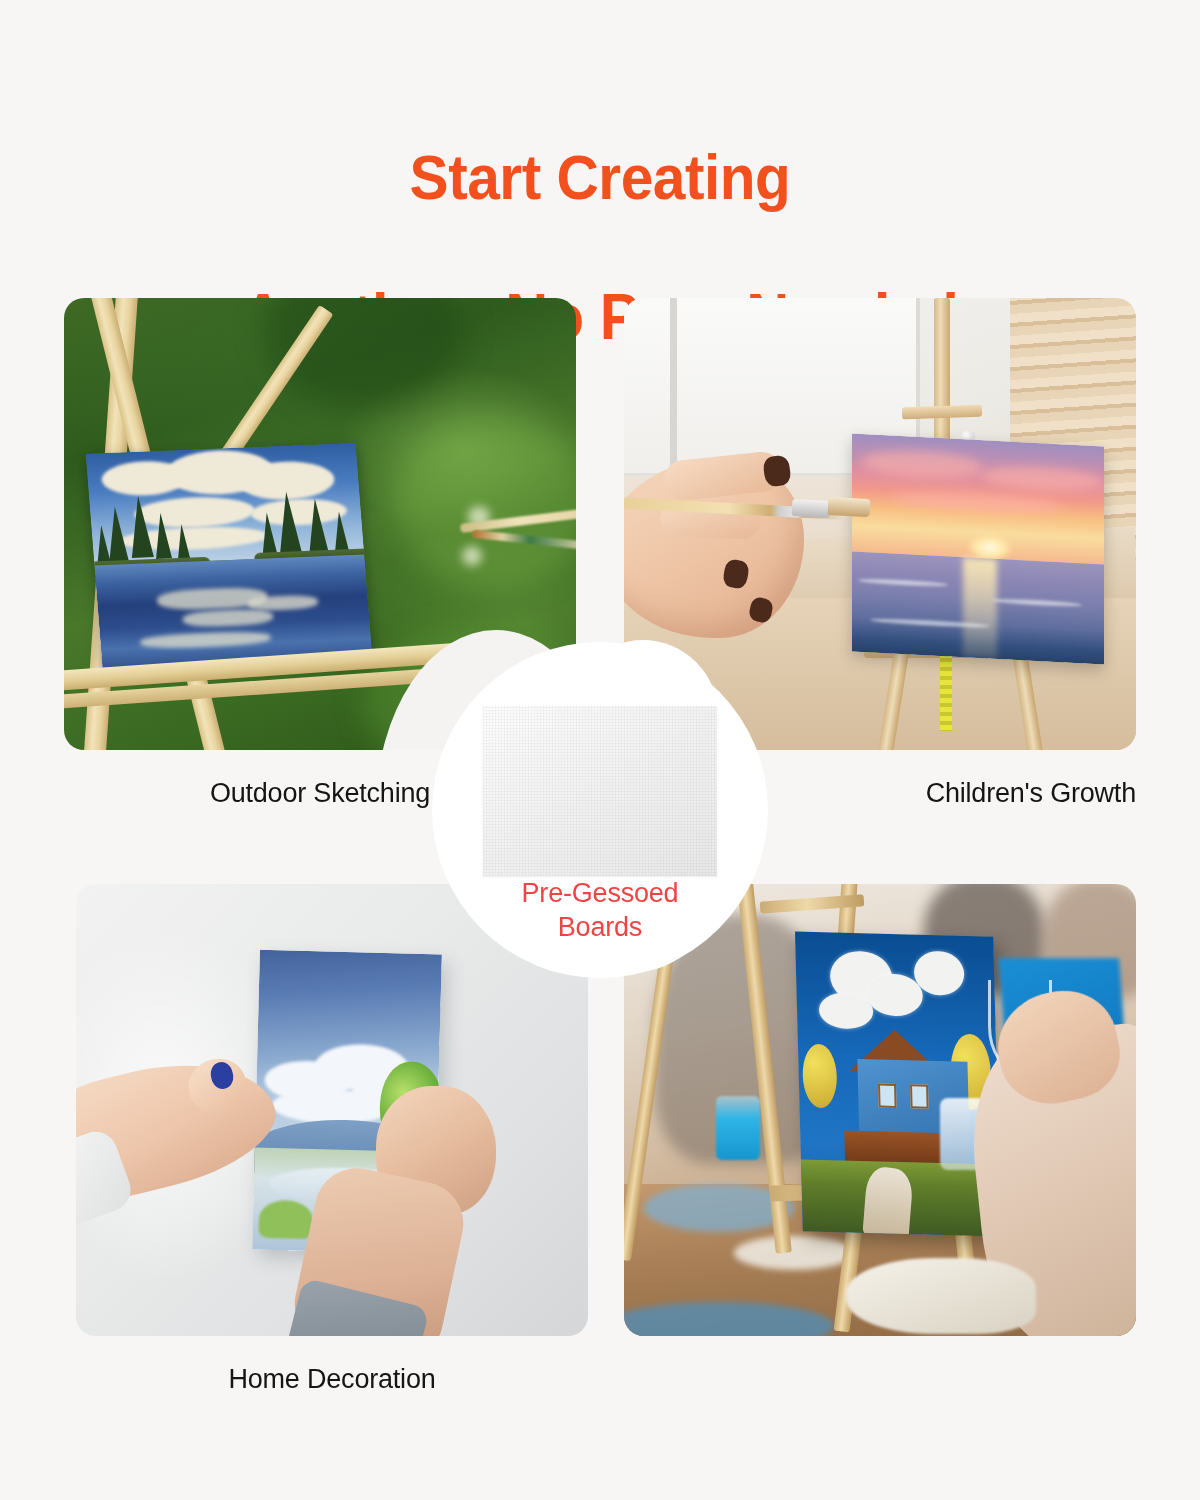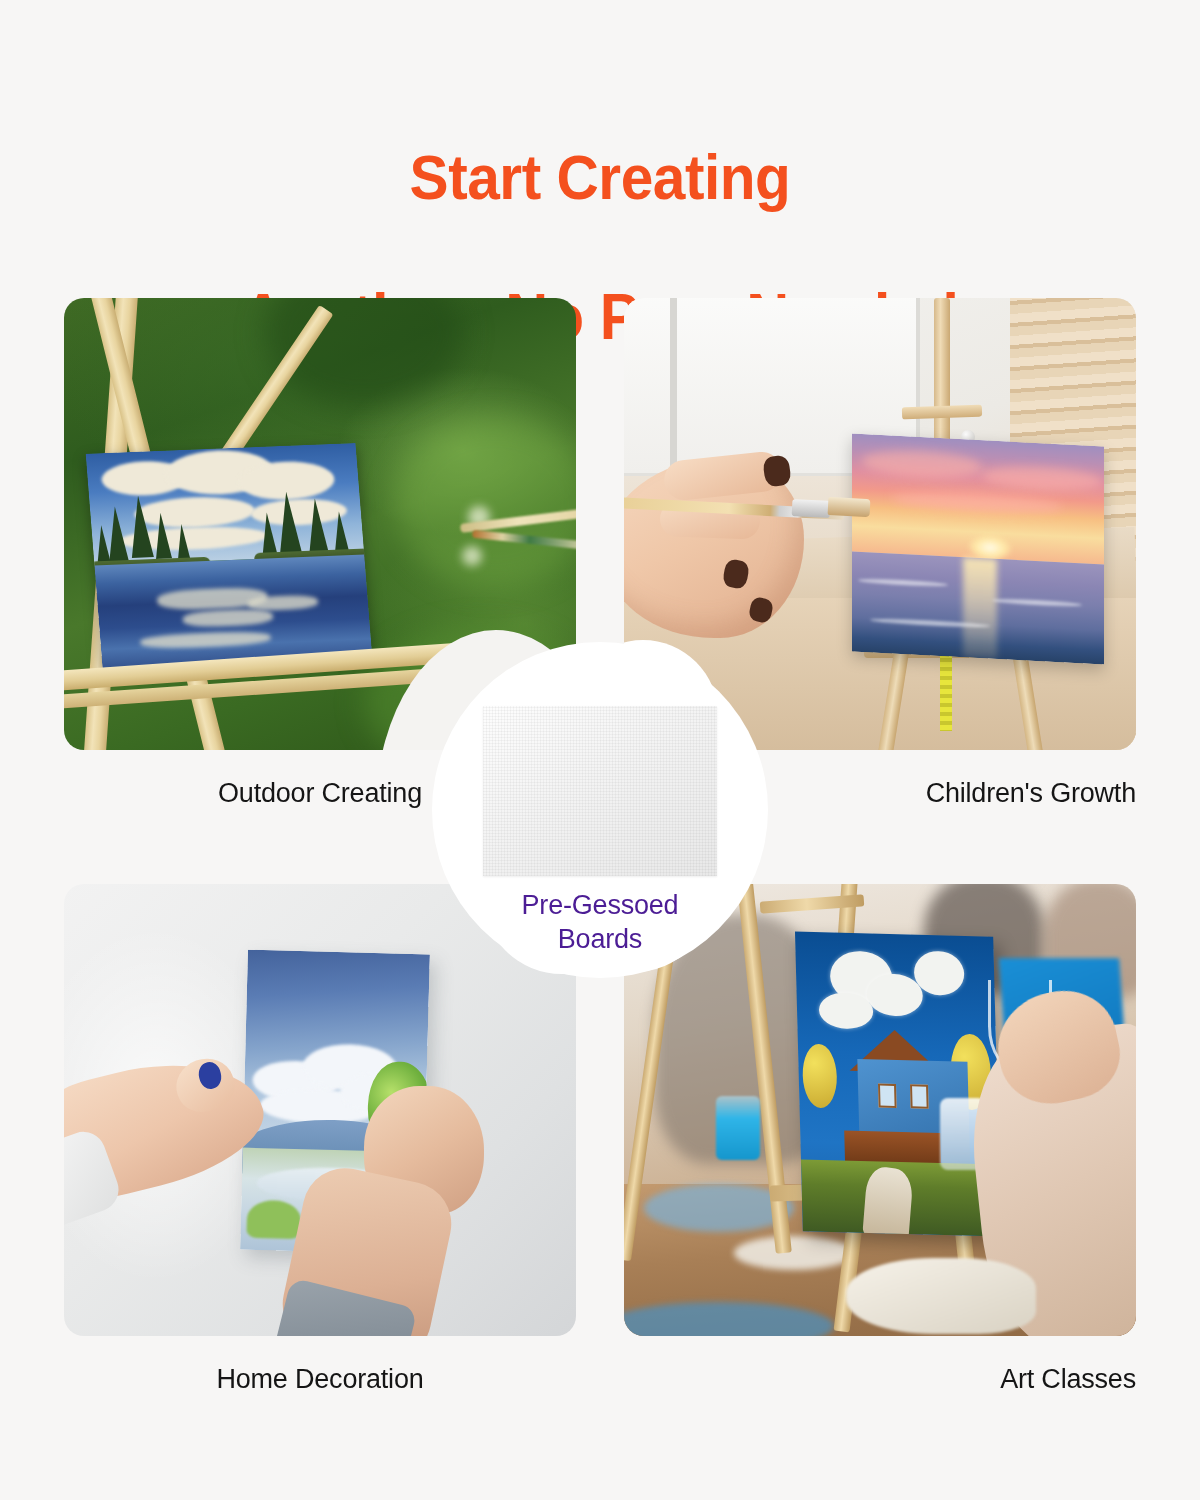--- a/index.html
+++ b/index.html
@@ -43,21 +43,21 @@
     width: 1072px;
     height: 1035px;
   }
   .card {
     position: absolute;
     width: 512px;
     overflow: visible;
   }
   .card.tl { left: 0;   top: 0; }
   .card.tr { left: 560px; top: 0; }
-  .card.bl { left: 0;   top: 586px; }
+  .card.bl { left: 12px;   top: 586px; }
   .card.br { left: 560px; top: 586px; }
 
   .photo {
     width: 512px;
     height: 452px;
     border-radius: 20px;
     overflow: hidden;
     position: relative;
     background: #ddd;
   }
@@ -590,25 +590,25 @@
     margin-top: 64px;
     width: 234px;
     height: 170px;
     background:
       repeating-linear-gradient(0deg, rgba(0,0,0,0.035) 0 1px, rgba(0,0,0,0) 1px 3px),
       repeating-linear-gradient(90deg, rgba(0,0,0,0.035) 0 1px, rgba(0,0,0,0) 1px 3px),
       linear-gradient(150deg, #fdfdfd 0%, #f4f4f4 40%, #ededed 75%, #e8e8e8 100%);
     box-shadow: 0 1px 2px rgba(0,0,0,0.07);
   }
   .badge-label {
-    margin-top: 12px;
+    margin-top: 0;
     text-align: center;
     font-size: 27px;
     line-height: 34px;
-    color: #4c1d95;
+    color: #ef4444;
     font-weight: 400;
     letter-spacing: -0.2px;
     white-space: pre-line;
   }
 </style>
 </head>
 <body>
 
 <div class="headline">
   <span class="headline-line l1">Start Creating</span>
@@ -659,21 +659,21 @@
       <div class="tray"></div>
       <div class="tray2"></div>
 
       <div class="bokeh" style="left:404px;top:208px;width:22px;height:22px;"></div>
       <div class="bokeh" style="left:398px;top:248px;width:20px;height:20px;"></div>
       <div class="brush"></div>
       <div class="brush2"></div>
 
       <div class="whitetable"></div>
     </div>
-    <div class="card-label">Outdoor Creating</div>
+    <div class="card-label">Outdoor Sketching</div>
   </div>
 
   <div class="card tr">
     <div class="photo ph-kids">
       <div class="wall"></div>
       <div class="window"></div>
       <div class="winbar"></div>
       <div class="blinds"></div>
       <div class="desk"></div>
       <div class="deskfront"></div>
@@ -786,21 +786,20 @@
       <div class="bluecanvas"></div>
       <div class="glass"></div>
       <div class="jar"></div>
       <div class="jar2"></div>
       <div class="sleeve"></div>
       <div class="hand-c"></div>
       <div class="rag"></div>
 
       <div class="circle-notch"></div>
     </div>
-    <div class="card-label">Art Classes</div>
   </div>
 </div>
 
 <div class="center-badge">
   <div class="badge-board"></div>
   <div class="badge-label">Pre-Gessoed
 Boards</div>
 </div>
 
 </body></html>

